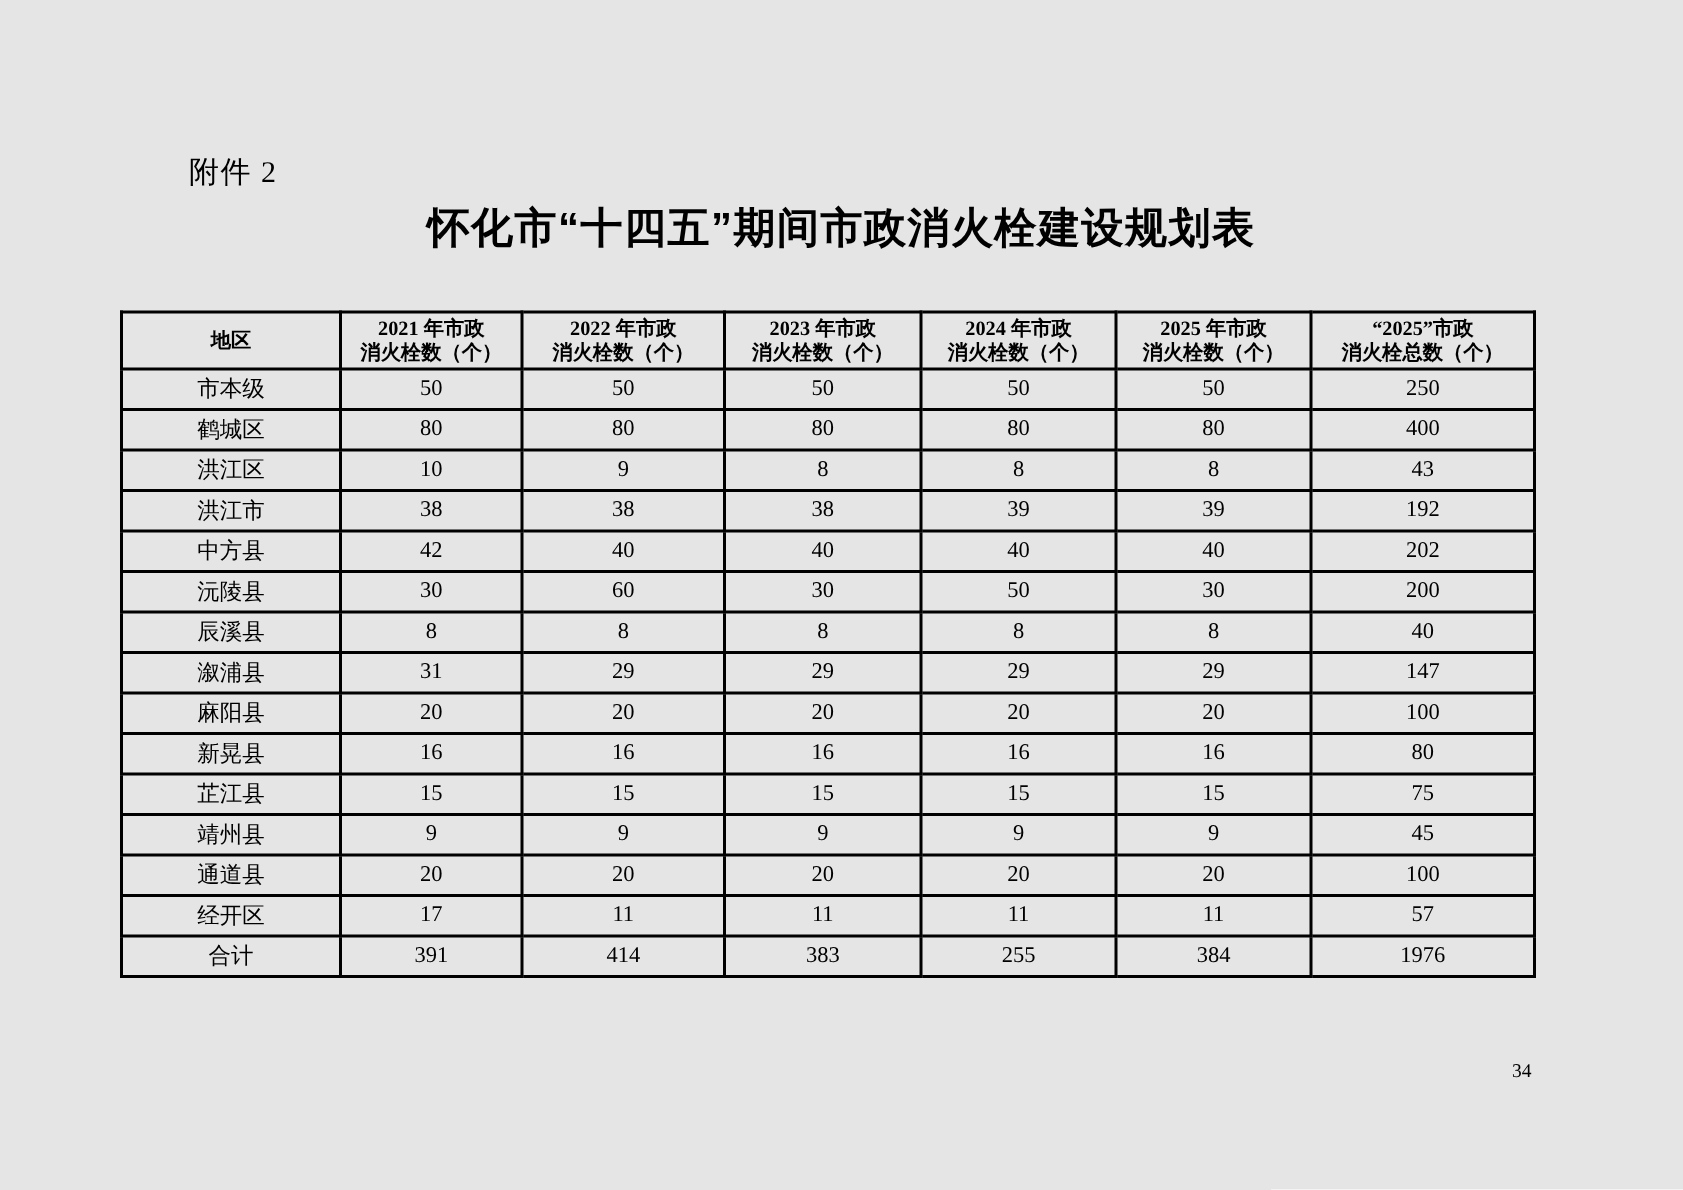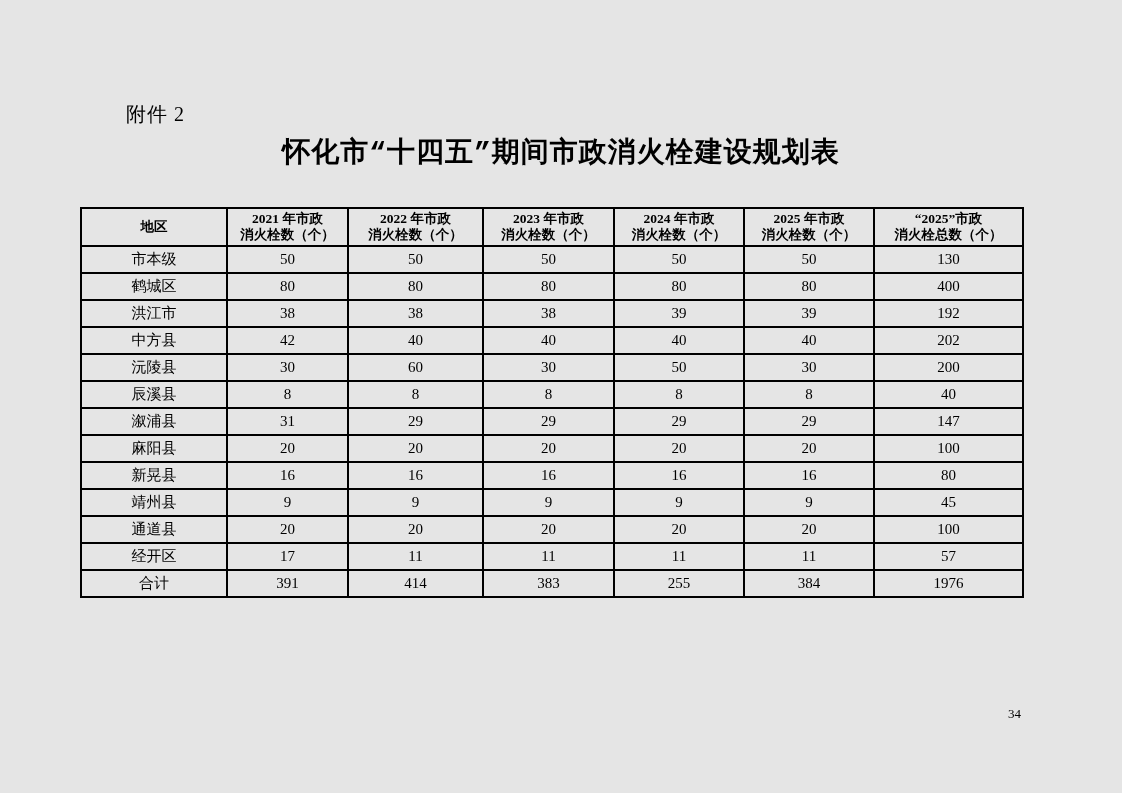--- a/index.html
+++ b/index.html
@@ -26,21 +26,21 @@
   }
   .doc-title {
     position: absolute;
     left: 0;
     top: 133px;
     width: 100%;
     text-align: center;
     font-size: 28px;
     font-weight: bold;
     letter-spacing: 1px;
-    font-family: Liberation Mono, monospace;
+    font-family: Liberation Sans, sans-serif;
   }
   table.plan-table {
     position: absolute;
     left: 80px;
     top: 207px;
     width: 942px;
     border-collapse: collapse;
     table-layout: fixed;
   }
   table.plan-table th,
@@ -117,30 +117,39 @@
         </tr>
     </thead>
     <tbody id="table-body">
         <tr>
           <td class="region">市本级</td>
           <td class="num">50</td>
           <td class="num">50</td>
           <td class="num">50</td>
           <td class="num">50</td>
           <td class="num">50</td>
-          <td class="num">130</td>
+          <td class="num">250</td>
         </tr>
         <tr>
           <td class="region">鹤城区</td>
           <td class="num">80</td>
           <td class="num">80</td>
           <td class="num">80</td>
           <td class="num">80</td>
           <td class="num">80</td>
           <td class="num">400</td>
+        </tr>
+        <tr>
+          <td class="region">洪江区</td>
+          <td class="num">10</td>
+          <td class="num">9</td>
+          <td class="num">8</td>
+          <td class="num">8</td>
+          <td class="num">8</td>
+          <td class="num">43</td>
         </tr>
         <tr>
           <td class="region">洪江市</td>
           <td class="num">38</td>
           <td class="num">38</td>
           <td class="num">38</td>
           <td class="num">39</td>
           <td class="num">39</td>
           <td class="num">192</td>
         </tr>
@@ -192,20 +201,29 @@
         <tr>
           <td class="region">新晃县</td>
           <td class="num">16</td>
           <td class="num">16</td>
           <td class="num">16</td>
           <td class="num">16</td>
           <td class="num">16</td>
           <td class="num">80</td>
         </tr>
         <tr>
+          <td class="region">芷江县</td>
+          <td class="num">15</td>
+          <td class="num">15</td>
+          <td class="num">15</td>
+          <td class="num">15</td>
+          <td class="num">15</td>
+          <td class="num">75</td>
+        </tr>
+        <tr>
           <td class="region">靖州县</td>
           <td class="num">9</td>
           <td class="num">9</td>
           <td class="num">9</td>
           <td class="num">9</td>
           <td class="num">9</td>
           <td class="num">45</td>
         </tr>
         <tr>
           <td class="region">通道县</td>

